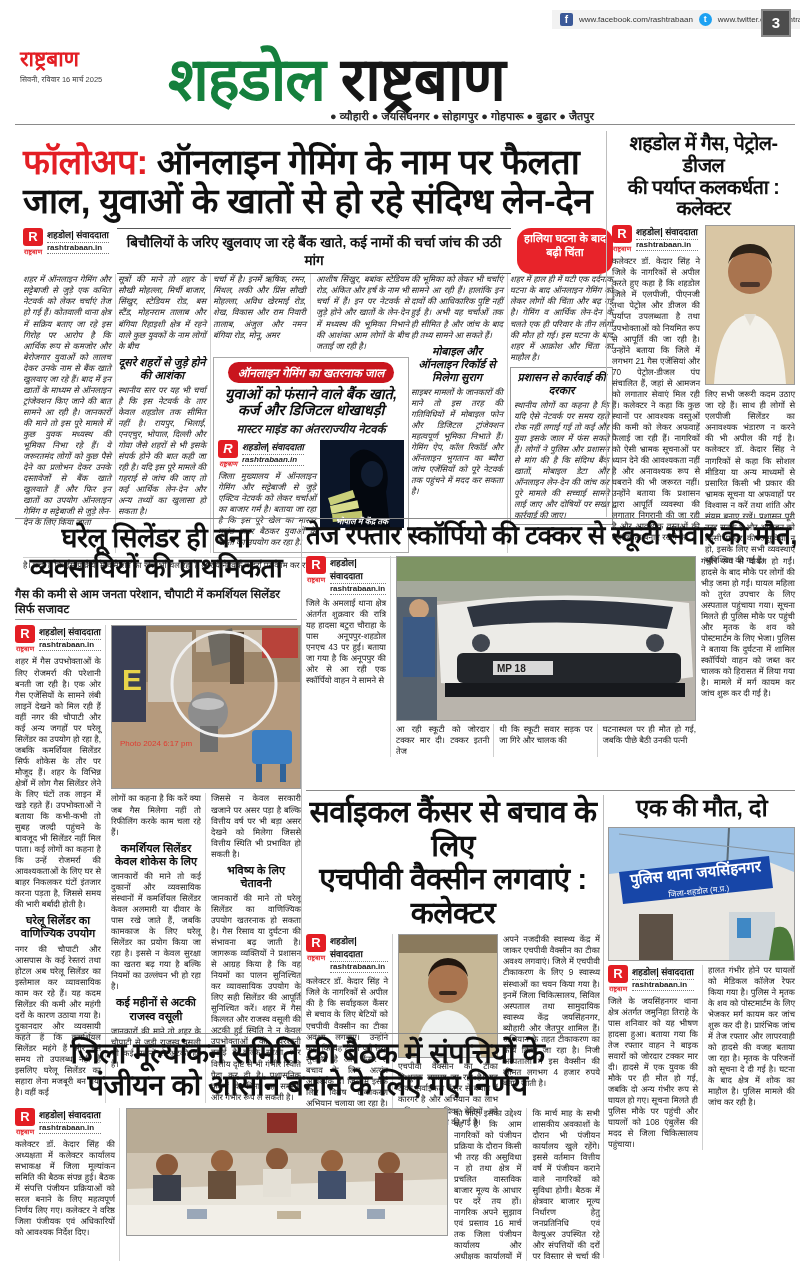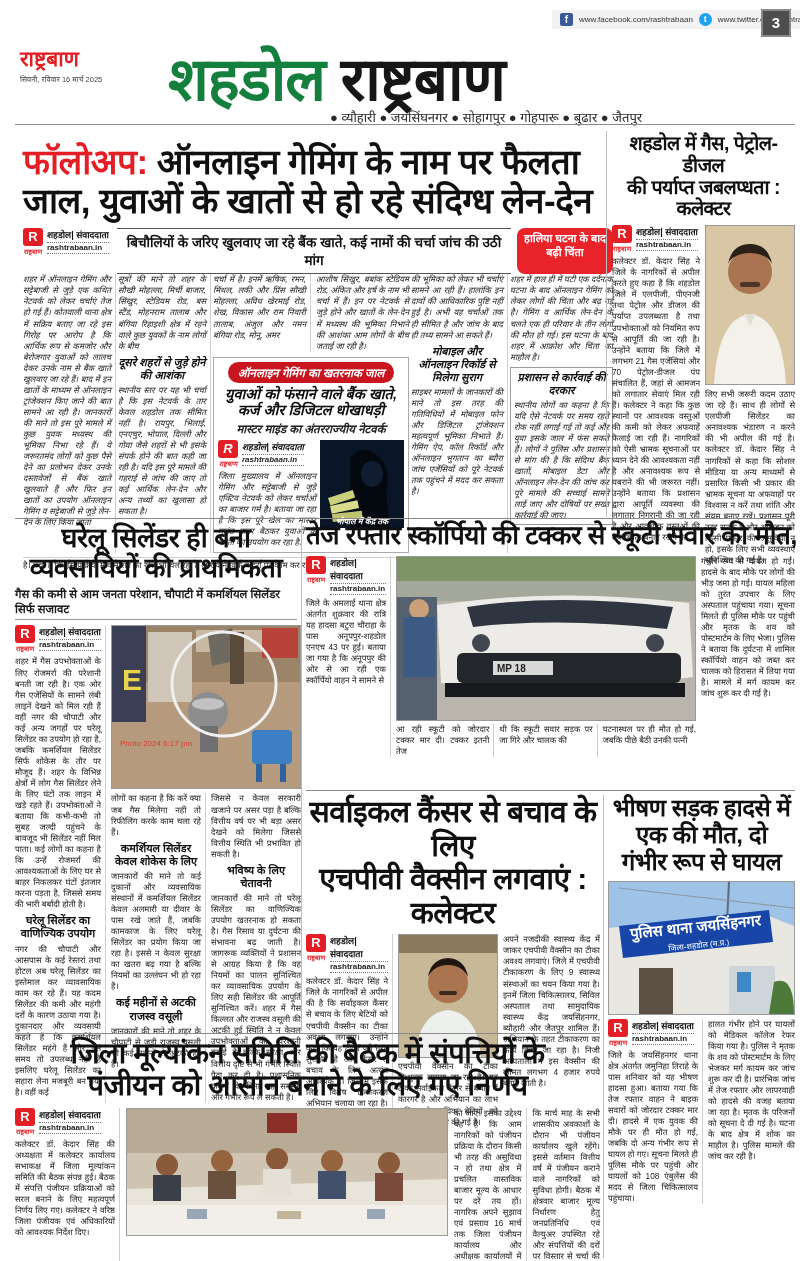--- a/index.html
+++ b/index.html
@@ -16,40 +16,40 @@
   .tw-ic{width:13px;height:13px;background:#1da1f2;color:#fff;border-radius:50%;font-weight:bold;
          font-size:9px;line-height:13px;text-align:center;}
   .pageno{background:#4d4d4d;color:#fff;font-weight:bold;font-size:15px;width:26px;height:24px;
           text-align:center;line-height:24px;border:2px solid #8a8a8a;}
 
   
   .mh-logo{color:#e31e24;font-weight:bold;font-size:21px;}
   .mh-date{font-size:7.5px;color:#444;margin-top:2px;}
   .mh-title{font-weight:bold;font-size:60px;letter-spacing:-1px;white-space:nowrap;}
   .mh-red{color:#15803d;text-align:center;} .mh-blk{color:#161616;}
-  .mh-editions{font-size:13px;font-weight:normal;color:#2a2a2a;}
+  .mh-editions{font-size:11px;font-weight:bold;color:#2a2a2a;}
 
   
   .headline{font-weight:bold;color:#101010;line-height:1.12;letter-spacing:-0.5px;}
   .kicker{color:#e31e24;}
   .body-txt{font-size:8.3px;line-height:1.33;text-align:justify;color:#1c1c1c;}
   .col-sub{font-weight:bold;font-size:11px;text-align:center;line-height:1.2;margin:4px 0 3px 0;color:#111;}
   .brand{display:flex;gap:4px;align-items:flex-start;margin-bottom:3px;}
   .brand-r{width:20px;height:18px;background:#e31e24;color:#fff;font-weight:bold;font-size:13px;
            text-align:center;line-height:18px;border-radius:3px;}
   .brand-nm{color:#e31e24;font-weight:bold;font-size:6.5px;margin-top:1px;text-align:center;}
   .brand-l1{font-weight:bold;font-size:9px;color:#111;border-bottom:1px dotted #777;padding-bottom:1px;}
   .brand-l2{font-size:8px;color:#222;border-bottom:1px dotted #777;padding-bottom:1px;font-weight:bold;}
   .photo{display:block;}
 
   
   .deckbox{border-top:1.5px solid #555;border-bottom:1.5px solid #555;font-weight:bold;font-size:13.5px;
            text-align:center;padding:4px 2px;color:#111;}
   .alertbox{background:#e8232a;color:#fff;font-weight:bold;font-size:11px;text-align:center;
-            border-radius:8px;padding:4px 2px;line-height:1.25;}
+            border-radius:14px;padding:4px 2px;line-height:1.25;}
   .pill-yellow{background:#ffd400;border-radius:12px;font-weight:bold;font-size:13px;color:#111;
                text-align:center;padding:3px 14px;display:inline-block;}
   .pill-red{background:#c9151e;border-radius:11px;font-weight:bold;font-size:11.5px;color:#fff;
             text-align:center;padding:3px 10px;display:inline-block;}
   .cbox{border:1px solid #aaa;padding:4px;}
   .cbox-h{font-weight:bold;font-size:14.5px;text-align:center;line-height:1.15;color:#0d0d0d;}
   .cbox-s{font-weight:bold;font-size:11.5px;text-align:center;color:#222;margin-top:2px;}
   .frame{border:1px solid #999;padding:3px;}
   .rule-r{border-right:1px solid #cfcfcf;padding-right:4px;}
 </style>
@@ -163,21 +163,21 @@
       </div>
     </div>
     <div class="body-txt" style="border-top:1px solid #cfcfcf;margin-top:4px;padding-top:2px;">है। चर्चा है कि इस प्रक्रिया में कमीशन का खेल भी चल रहा है और ये नेटवर्क व दरों पर काम कर रहा है।</div>
   </div>
 
   <div class="abs vline" style="left:606px;top:131px;height:386px;"></div>
 
   <div class="abs" style="left:612px;top:133px;width:183px;">
     <div class="headline" style="font-size:19.5px;text-align:center;">
       <div>शहडोल में गैस, पेट्रोल-डीजल</div>
-      <div>की पर्याप्त जबलप्धता : कलेक्टर</div>
+      <div>की पर्याप्त कलकर्धता : कलेक्टर</div>
     </div>
     <div style="display:flex;gap:5px;margin-top:5px;">
       <div style="width:88px;flex:none;">
         <div class="brand">
           <div>
             <div class="brand-r">R</div>
             <div class="brand-nm">राष्ट्रबाण</div>
           </div>
           <div>
             <div class="brand-l1">शहडोल| संवाददाता</div>
@@ -353,23 +353,21 @@
       <div style="flex:1;">
         <div class="body-txt">अपने नजदीकी स्वास्थ्य केंद्र में जाकर एचपीवी वैक्सीन का टीका अवश्य लगवाएं। जिले में एचपीवी टीकाकरण के लिए 9 स्वास्थ्य संस्थाओं का चयन किया गया है। इनमें जिला चिकित्सालय, सिविल अस्पताल तथा सामुदायिक स्वास्थ्य केंद्र जयसिंहनगर, ब्यौहारी और जैतपुर शामिल हैं। अभियान के तहत टीकाकरण का कार्य किया जा रहा है। निजी अस्पतालों में इस वैक्सीन की कीमत लगभग 4 हजार रुपये बताई जाती है।</div>
       </div>
     </div>
   </div>
 
   <div class="abs vline" style="left:603px;top:795px;height:463px;"></div>
 
   <div class="abs" style="left:608px;top:795px;width:187px;">
     <div class="headline" style="font-size:24px;text-align:center;">
-      <div>भीषण सड़क हादसे में</div>
       <div>एक की मौत, दो</div>
-      <div>गंभीर रूप से घायल</div>
     </div>
     <div style="margin-top:5px;border:1px solid #999;">
       <svg class="photo" width="185" height="132" viewBox="0 0 185 132">
         <rect width="185" height="132" fill="#9fc3e6"></rect>
         <line x1="120" y1="0" x2="118" y2="40" stroke="#5b6b77" stroke-width="2"></line>
         <line x1="10" y1="6" x2="185" y2="26" stroke="#8795a0" stroke-width="1"></line>
         <path d="M0 46 L150 30 L185 44 L185 132 L0 132 Z" fill="#e9e7e2"></path>
         <path d="M10 44 L160 28 L164 60 L14 76 Z" fill="#1746a8"></path>
         <text x="87" y="50" font-size="15" fill="#ffffff" font-weight="bold" text-anchor="middle" transform="rotate(-6 87 50)">पुलिस थाना जयसिंहनगर</text>
         <text x="90" y="66" font-size="8" fill="#ffffff" text-anchor="middle" transform="rotate(-6 90 66)">जिला-शहडोल (म.प्र.)</text>

